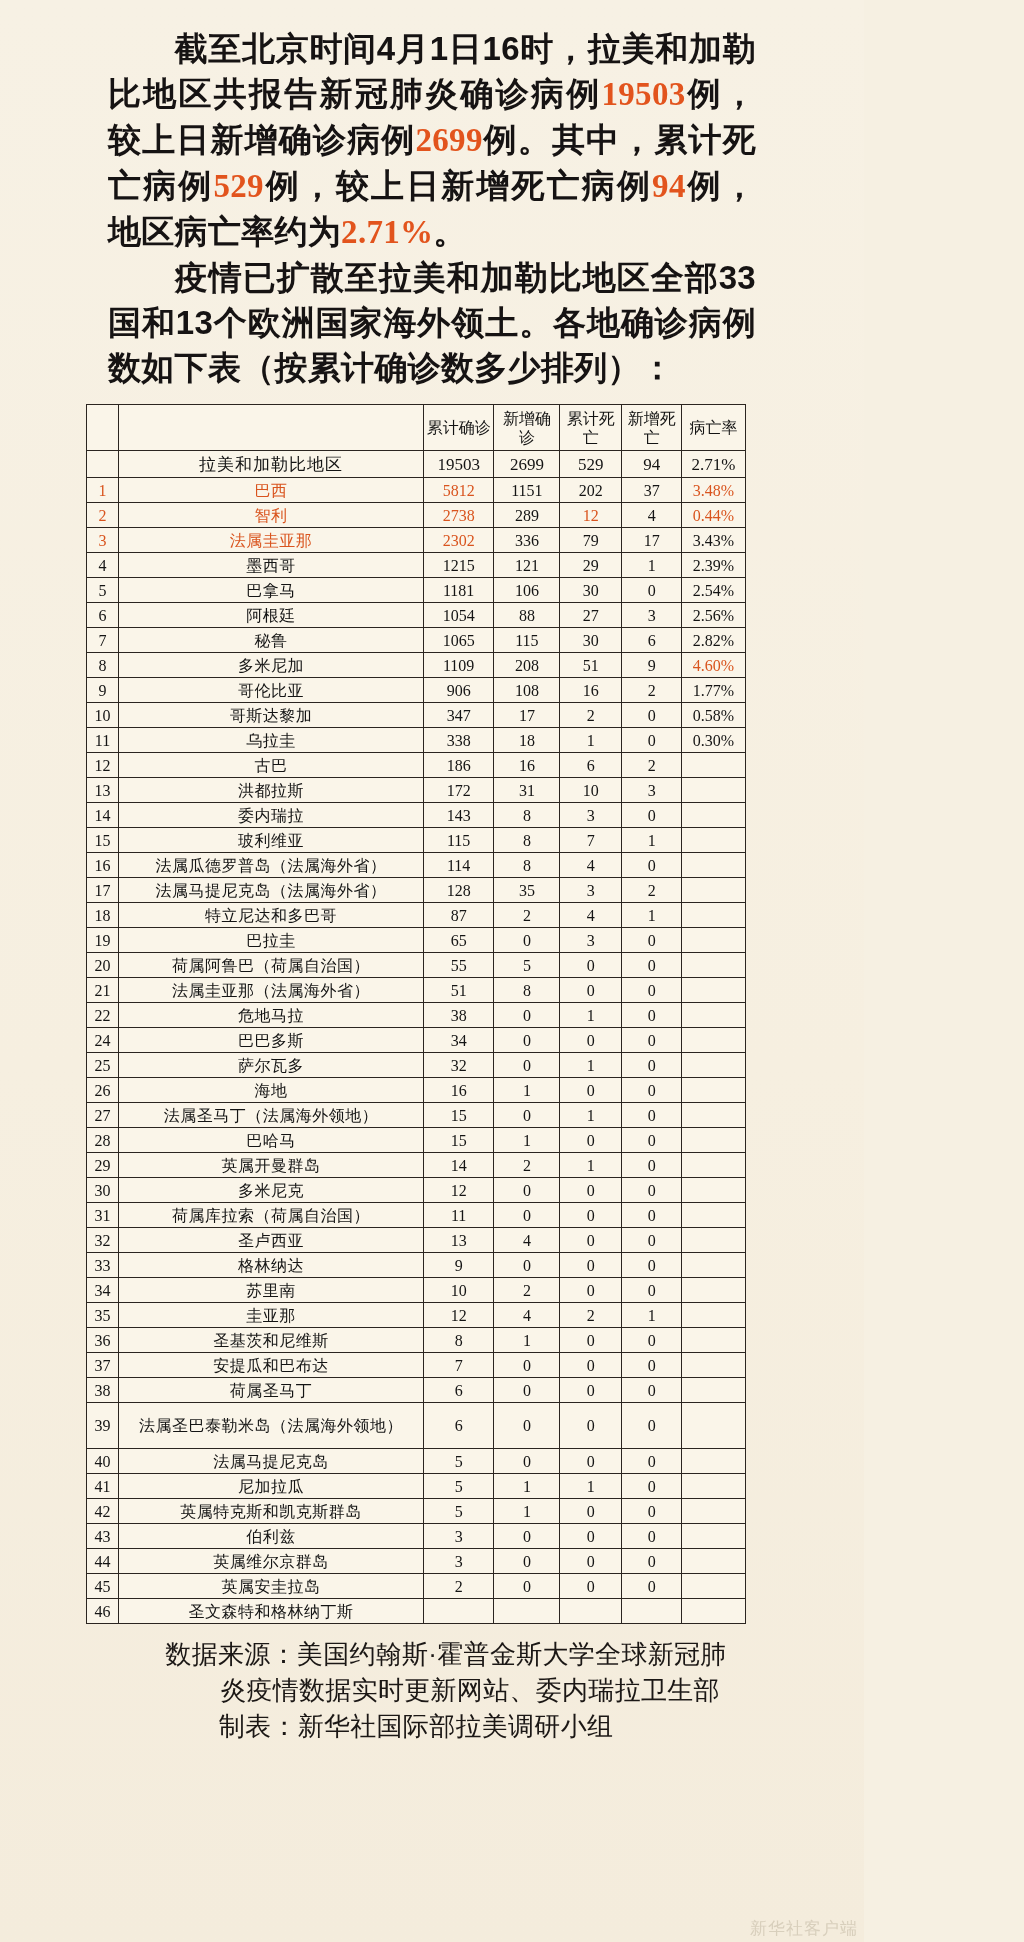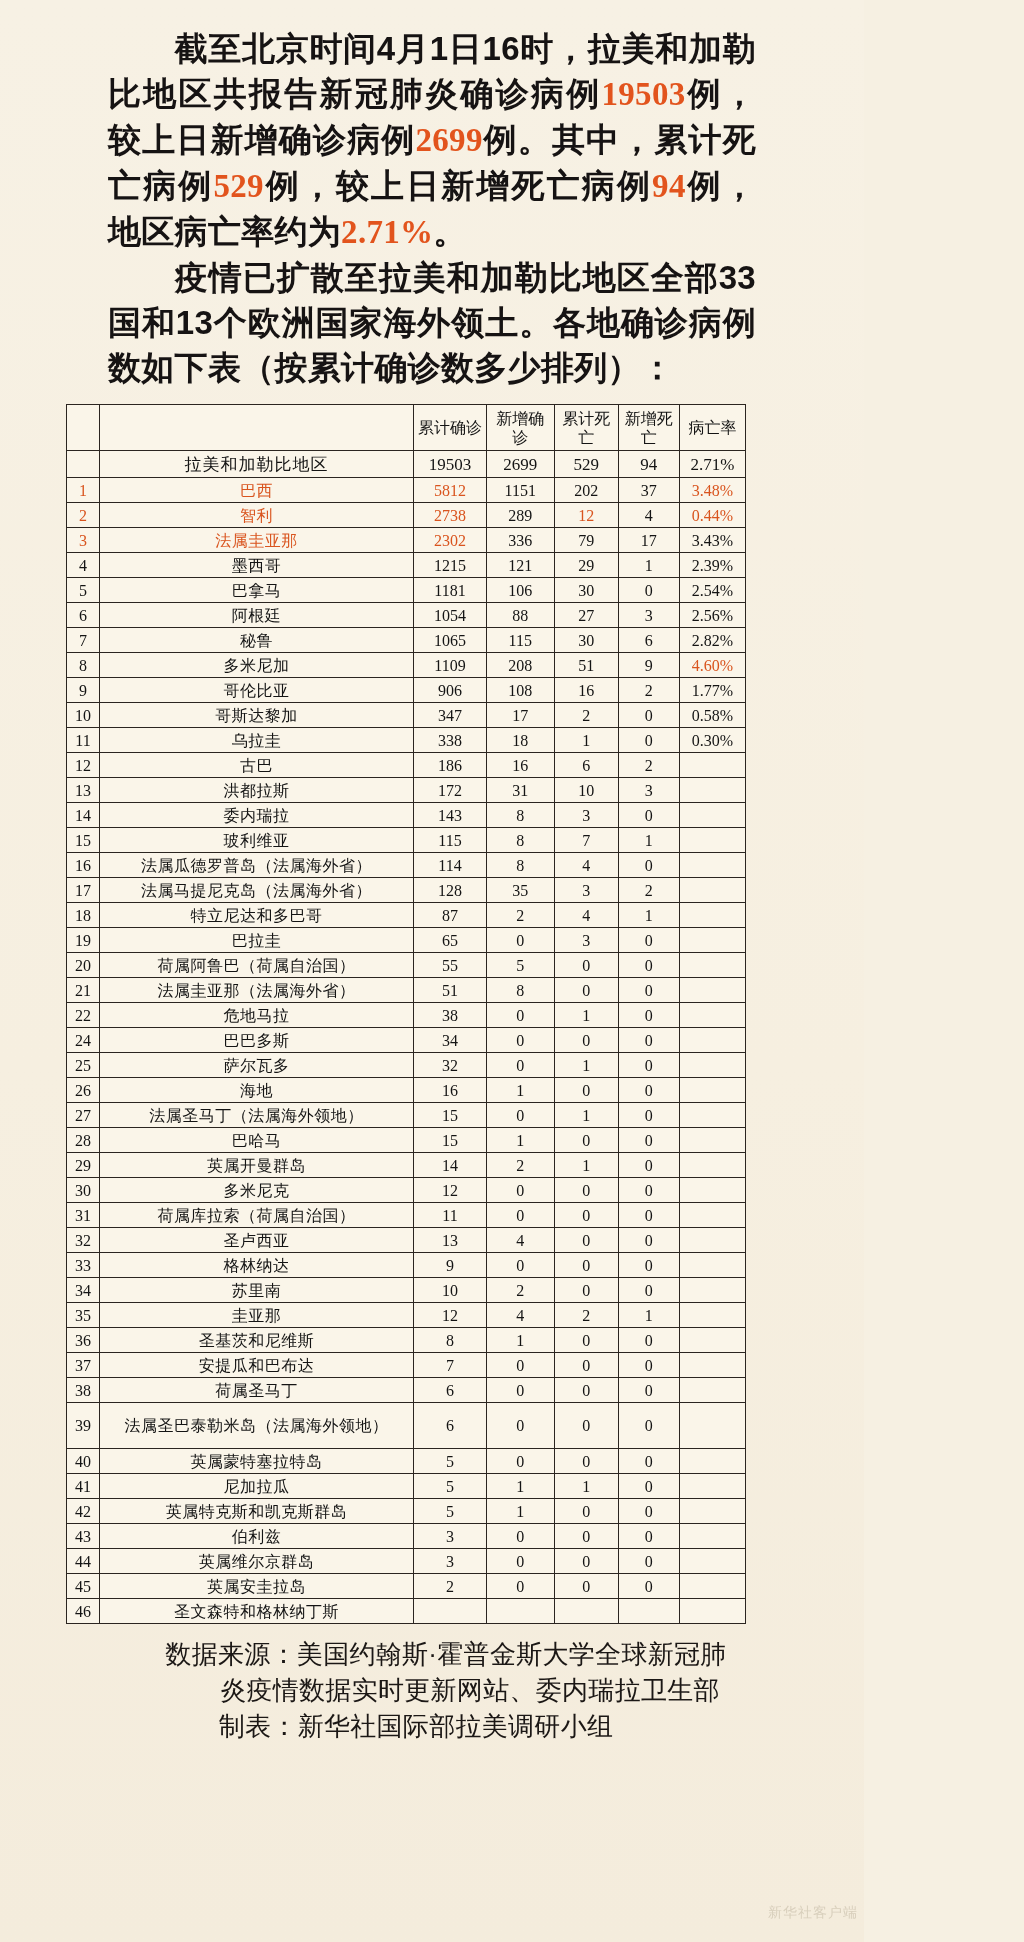--- a/index.html
+++ b/index.html
@@ -42,21 +42,21 @@
   .intro p + p { }
   .indent { display: inline-block; width: 66px; }
   .hl {
     color: #e2541d;
     font-family: "Liberation Serif", "DejaVu Serif", serif;
     font-weight: bold;
   }
 
   
   .table-wrap {
-    padding: 14px 118px 0 66px;
+    padding: 14px 118px 0 86px;
   }
   table.covid {
     border-collapse: collapse;
     width: 100%;
     table-layout: fixed;
     background: #faf5e9;
     font-family: "Liberation Serif", "DejaVu Serif", serif;
   }
   table.covid td, table.covid th {
     border: 1px solid #2b2520;
@@ -126,22 +126,22 @@
     color: #1b1715;
     letter-spacing: 0.3px;
   }
   .footer p.l1 { text-indent: 0; }
   .footer p.l2 { padding-left: 48px; }
   .footer p.l3 { padding-right: 60px; }
 
   .watermark {
     position: absolute;
     right: 6px;
-    bottom: 20px;
-    font-size: 14px;
+    bottom: 2px;
+    font-size: 17px;
     color: #d8cfbc;
     font-family: "Liberation Sans", "DejaVu Sans", sans-serif;
     letter-spacing: 1px;
     margin-left: 15px;
   }
 </style>
 </head>
 <body>
 
 <div class="page">
@@ -524,21 +524,21 @@
             <td class="idx">39</td>
             <td class="nm wrap">法属圣巴泰勒米岛（法属海外领地）</td>
             <td class="num">6</td>
             <td class="num">0</td>
             <td class="num">0</td>
             <td class="num">0</td>
             <td class="rate"></td>
           </tr>
           <tr>
             <td class="idx">40</td>
-            <td class="nm">英属蒙特塞拉特岛</td>
+            <td class="nm">法属马提尼克岛</td>
             <td class="num">5</td>
             <td class="num">0</td>
             <td class="num">0</td>
             <td class="num">0</td>
             <td class="rate"></td>
           </tr>
           <tr>
             <td class="idx">41</td>
             <td class="nm">尼加拉瓜</td>
             <td class="num">5</td>

